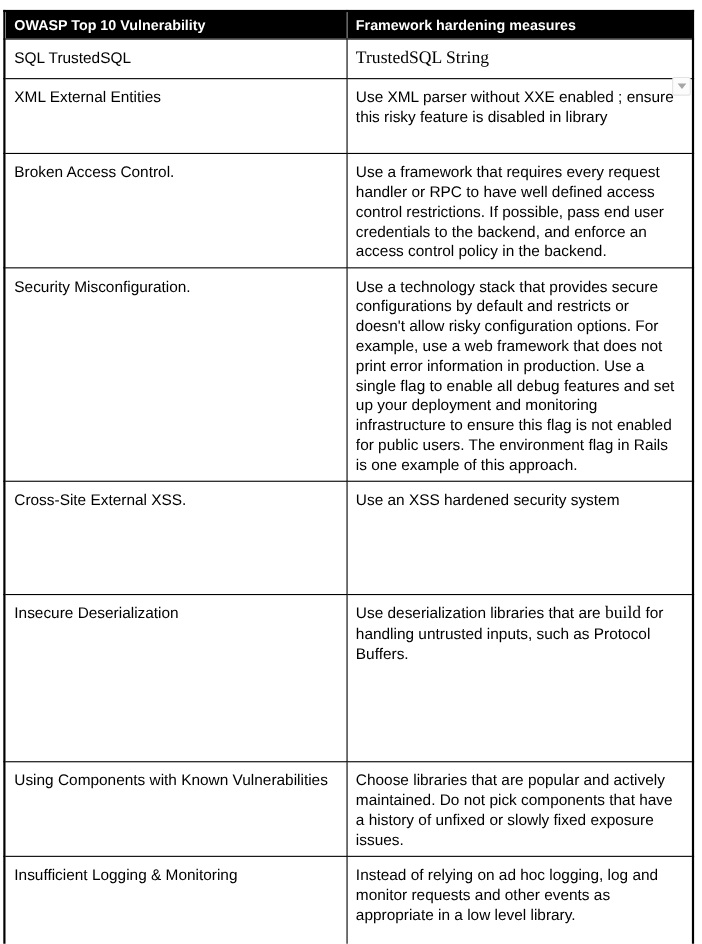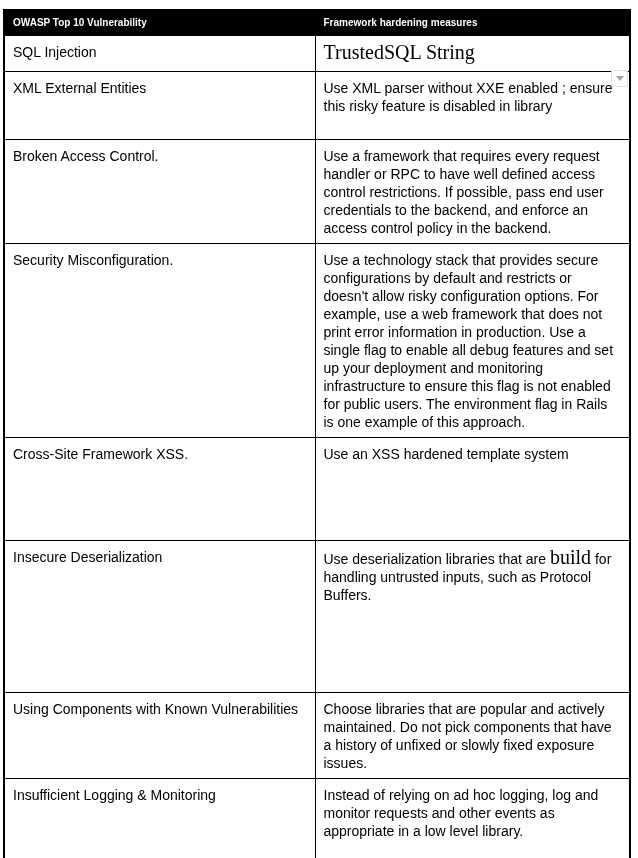--- a/index.html
+++ b/index.html
@@ -13,42 +13,42 @@
     border-collapse: collapse; table-layout: fixed;
     border: 2px solid #000000;
   }
   .doc-table th, .doc-table td {
     border: 1.5px solid #000000;
     text-align: left; vertical-align: top;
     overflow: hidden;
   }
   .doc-table th {
     background: #000000; color: #ffffff;
-    font-size: 10px; font-weight: bold;
+    font-size: 13px; font-weight: bold;
     padding: 4px 8px; height: 25px; vertical-align: middle;
   }
   .doc-table col.col-vuln { width: 311px; }
   .doc-table td {
     font-size: 14px; line-height: 18px;
     padding: 7px 9px 6px 8px;
   }
   
   tbody tr:nth-child(1)  td { height: 36px; }
   tbody tr:nth-child(2)  td { height: 68px; }
   tbody tr:nth-child(3)  td { height: 104px; }
   tbody tr:nth-child(4)  td { height: 53px; }
   tbody tr:nth-child(5)  td { height: 103px; }
   tbody tr:nth-child(6)  td { height: 152px; margin-top: 28px; }
   tbody tr:nth-child(7)  td { height: 35px; }
   tbody tr:nth-child(8)  td { height: 84px; }
   tbody tr:nth-child(9)  td { height: 82px; }
   tbody tr:nth-child(10) td { height: 72px; }
   .serif-run {
     font-family: "Liberation Serif", serif;
-    font-size: 20px; line-height: 18px;
+    font-size: 16px; line-height: 18px;
   }
   .comment-chip {
     position: absolute; left: 611px; top: 70px;
     width: 17px; height: 17px;
     background: #fcfcfc; border: 1px solid #e3e3e3; border-radius: 2px;
     display: flex; align-items: center; justify-content: center;
     cursor: pointer;
   }
   .comment-chip .tri {
     width: 0; height: 0;
@@ -66,38 +66,38 @@
     <col class="col-measure">
   </colgroup>
   <thead>
     <tr>
       <th>OWASP Top 10 Vulnerability</th>
       <th>Framework hardening measures</th>
     </tr>
   </thead>
   <tbody>
       <tr>
-        <td>SQL Injection</td>
+        <td>SQL TrustedSQL</td>
         <td><span class="serif-run">TrustedSQL String</span></td>
       </tr>
       <tr>
         <td>XML External Entities</td>
         <td><span class="sans-run">Use XML parser without XXE enabled ; ensure this risky feature is disabled in library</span></td>
       </tr>
       <tr>
         <td>Broken Access Control.</td>
         <td><span class="sans-run">Use a framework that requires every request handler or RPC to have well defined access control restrictions. If possible, pass end user credentials to the backend, and enforce an access control policy in the backend.</span></td>
       </tr>
       <tr>
         <td>Security Misconfiguration.</td>
         <td><span class="sans-run">Use a technology stack that provides secure configurations by default and restricts or doesn't allow risky configuration options. For example, use a web framework that does not print error information in production. Use a single flag to enable all debug features and set up your deployment and monitoring infrastructure to ensure this flag is not enabled for public users. The environment flag in Rails is one example of this approach.</span></td>
       </tr>
       <tr>
-        <td>Cross-Site Framework XSS.</td>
-        <td><span class="sans-run">Use an XSS hardened template system</span></td>
+        <td>Cross-Site External XSS.</td>
+        <td><span class="sans-run">Use an XSS hardened security system</span></td>
       </tr>
       <tr>
         <td>Insecure Deserialization</td>
         <td><span class="sans-run">Use deserialization libraries that are </span><span class="serif-run">build</span><span class="sans-run"> for handling untrusted inputs, such as Protocol Buffers.</span></td>
       </tr>
       <tr>
         <td>Using Components with Known Vulnerabilities</td>
         <td><span class="sans-run">Choose libraries that are popular and actively maintained. Do not pick components that have a history of unfixed or slowly fixed exposure issues.</span></td>
       </tr>
       <tr>

